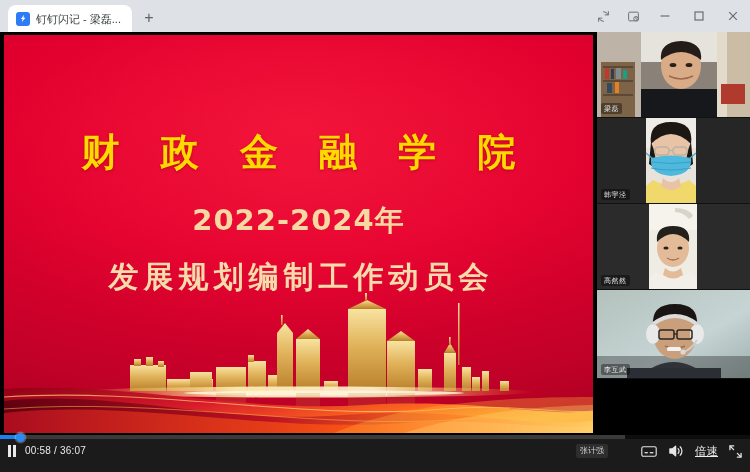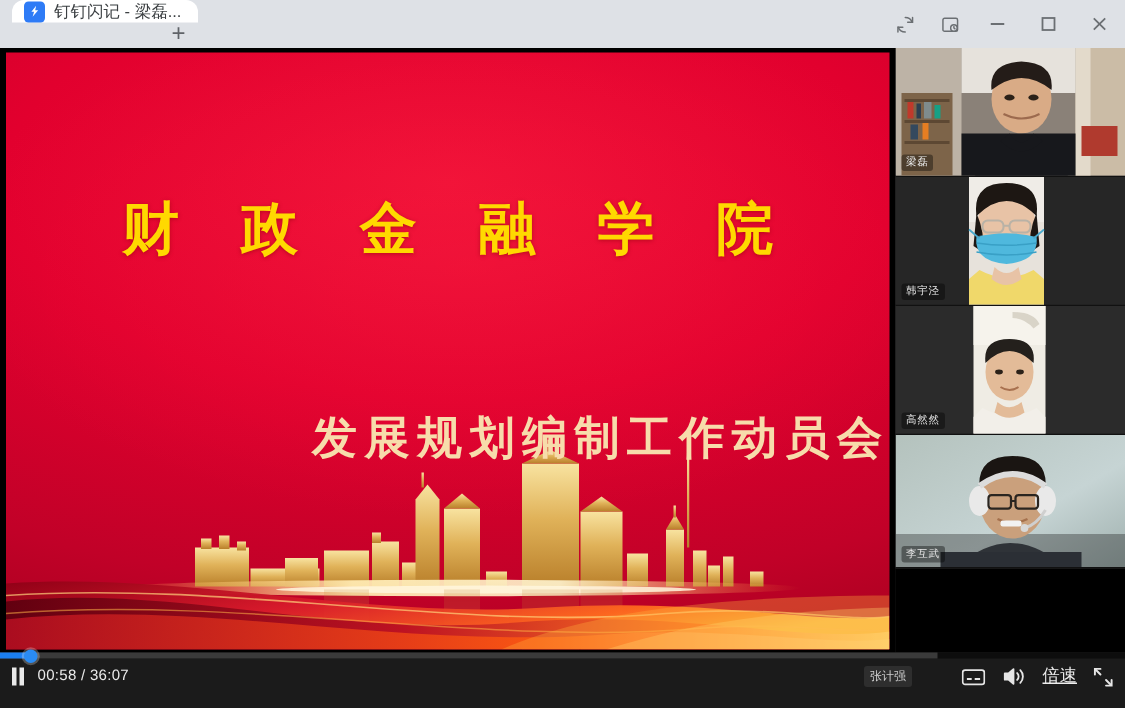--- a/index.html
+++ b/index.html
@@ -11,21 +11,21 @@
   }
 
   
   #app { position: relative; width: 750px; height: 472px; background: #dfe1e5; }
 
   #titlebar {
     position: absolute; left: 0; top: 0; width: 750px; height: 32px;
     background: #dee1e6;
     display: flex; align-items: flex-end;
   }
-  #tabstrip { display: flex; align-items: flex-end; height: 32px; padding-left: 8px; flex-direction: column; }
+  #tabstrip { display: flex; align-items: flex-end; height: 32px; padding-left: 8px; }
   .tab {
     height: 27px; width: 124px;
     background: #ffffff;
     border-radius: 8px 8px 0 0;
     display: flex; align-items: center;
     padding: 0 8px;
     gap: 6px;
     position: relative;
   }
   .tab-favicon {
@@ -96,22 +96,22 @@
   }
   .slide-year {
     position: absolute; left: 0; top: 166px; width: 100%;
     text-align: center;
     font-size: 29px; font-weight: 700;
     color: #f6d9a2;
     letter-spacing: 1px;
     font-family: "DejaVu Sans", "Liberation Sans", sans-serif;
   }
   .slide-sub {
-    position: absolute; left: 0; top: 237px; width: 100%;
-    text-align: right;
+    position: absolute; left: 0; top: 222px; width: 100%;
+    text-align: center;
     font-size: 30px; font-weight: 700;
     color: #f7dcab;
     letter-spacing: 5px;
     text-indent: 5px;
     font-family: "DejaVu Sans", "Liberation Sans", sans-serif;
   }
 
   
   #skyline {
     position: absolute; left: 0; bottom: 0; width: 100%; height: 140px;
@@ -339,20 +339,21 @@
           <path d="M0 96 C120 88 240 120 360 112 C470 105 540 124 589 118 L589 140 L0 140 Z" fill="url(#rib1)" opacity=".95"></path>
           <path d="M0 108 C110 96 220 132 340 122 C450 113 530 136 589 128 L589 140 L0 140 Z" fill="url(#rib2)" opacity=".95"></path>
           <path d="M0 120 C130 106 260 140 400 130 C480 124 545 138 589 133 L589 140 L0 140 Z" fill="url(#rib3)" opacity=".9"></path>
           <path d="M0 104 C150 94 300 128 440 116 C510 110 560 122 589 118" fill="none" stroke="#ffd27a" stroke-width="1.1" opacity=".7"></path>
           <path d="M0 116 C160 104 320 138 460 126 C520 121 566 130 589 127" fill="none" stroke="#ffb347" stroke-width="1" opacity=".55"></path>
           <path d="M330 140 C380 118 460 104 589 104 L589 140 Z" fill="#ffad3a" opacity=".35"></path>
           <path d="M400 140 C450 124 510 114 589 112 L589 140 Z" fill="#ffd06a" opacity=".35"></path>
         </svg>
 
         <div class="slide-title">财 政 金 融 学 院</div>
+        <div class="slide-year">2022-2024年</div>
         <div class="slide-sub">发展规划编制工作动员会</div>
       </div>
     </div>
 
     <div id="rail">
 
       <div class="tile">
         <div class="tile-video">
           <svg width="153" height="86" viewBox="0 0 153 86" preserveAspectRatio="none">
             <rect width="153" height="86" fill="#8a8178"></rect>

